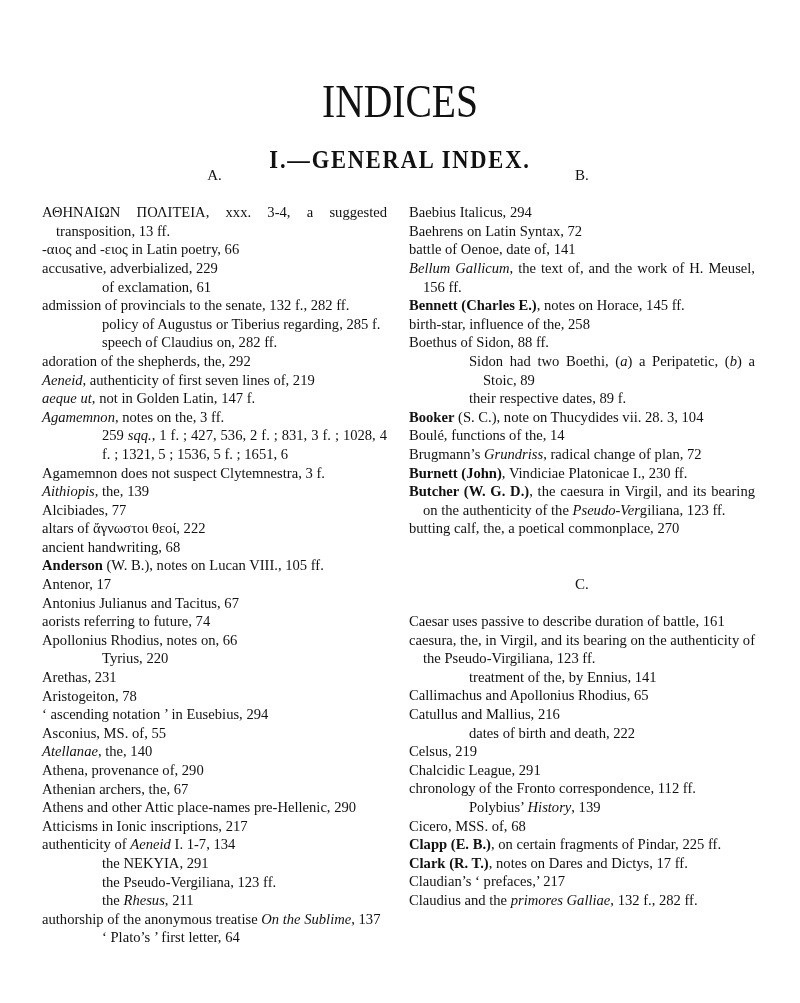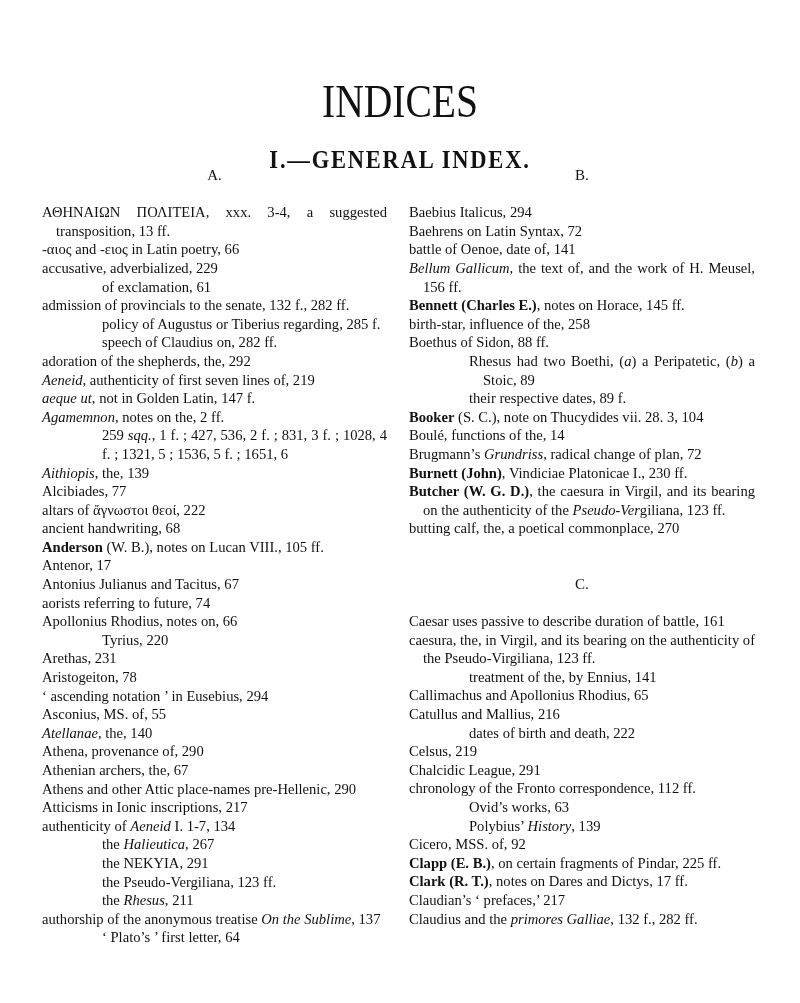--- a/index.html
+++ b/index.html
@@ -49,82 +49,81 @@
       <div class="entry"><span>ΑΘΗΝΑΙΩΝ ΠΟΛΙΤΕΙΑ, xxx. 3-4, a suggested transposition, 13 ff.</span></div>
       <div class="entry"><span class="gk">-αιος</span><span> and </span><span class="gk">-ειος</span><span> in Latin poetry, 66</span></div>
       <div class="entry"><span>accusative, adverbialized, 229</span></div>
       <div class="entry sub"><span>of exclamation, 61</span></div>
       <div class="entry"><span>admission of provincials to the senate, 132 f., 282 ff.</span></div>
       <div class="entry sub"><span>policy of Augustus or Tiberius regarding, 285 f.</span></div>
       <div class="entry sub"><span>speech of Claudius on, 282 ff.</span></div>
       <div class="entry"><span>adoration of the shepherds, the, 292</span></div>
       <div class="entry"><span class="i">Aeneid</span><span>, authenticity of first seven lines of, 219</span></div>
       <div class="entry"><span class="i">aeque ut</span><span>, not in Golden Latin, 147 f.</span></div>
-      <div class="entry"><span class="i">Agamemnon</span><span>, notes on the, 2 ff.</span></div>
+      <div class="entry"><span class="i">Agamemnon</span><span>, notes on the, 3 ff.</span></div>
       <div class="entry cont"><span>259 </span><span class="i">sqq.</span><span>, 1 f. ; 427, 536, 2 f. ; 831, 3 f. ; 1028, 4 f. ; 1321, 5 ; 1536, 5 f. ; 1651, 6</span></div>
+      <div class="entry"><span>Agamemnon does not suspect Clytemnestra, 3 f.</span></div>
       <div class="entry"><span class="i">Aithiopis</span><span>, the, 139</span></div>
       <div class="entry"><span>Alcibiades, 77</span></div>
       <div class="entry"><span>altars of </span><span class="gk">ἄγνωστοι θεοί</span><span>, 222</span></div>
       <div class="entry"><span>ancient handwriting, 68</span></div>
       <div class="entry"><span class="b">Anderson</span><span> (W. B.), notes on Lucan VIII., 105 ff.</span></div>
       <div class="entry"><span>Antenor, 17</span></div>
       <div class="entry"><span>Antonius Julianus and Tacitus, 67</span></div>
       <div class="entry"><span>aorists referring to future, 74</span></div>
       <div class="entry"><span>Apollonius Rhodius, notes on, 66</span></div>
       <div class="entry sub"><span>Tyrius, 220</span></div>
       <div class="entry"><span>Arethas, 231</span></div>
       <div class="entry"><span>Aristogeiton, 78</span></div>
       <div class="entry"><span>‘ ascending notation ’ in Eusebius, 294</span></div>
       <div class="entry"><span>Asconius, MS. of, 55</span></div>
       <div class="entry"><span class="i">Atellanae</span><span>, the, 140</span></div>
       <div class="entry"><span>Athena, provenance of, 290</span></div>
       <div class="entry"><span>Athenian archers, the, 67</span></div>
       <div class="entry"><span>Athens and other Attic place-names pre-Hellenic, 290</span></div>
       <div class="entry"><span>Atticisms in Ionic inscriptions, 217</span></div>
       <div class="entry"><span>authenticity of </span><span class="i">Aeneid</span><span> I. 1-7, 134</span></div>
-      <div class="entry sub"><span>the </span><span class="i">Halieutica</span><span>, 267</span></div>
       <div class="entry sub"><span>the ΝΕΚΥΙΑ, 291</span></div>
       <div class="entry sub"><span>the Pseudo-Vergiliana, 123 ff.</span></div>
       <div class="entry sub"><span>the </span><span class="i">Rhesus</span><span>, 211</span></div>
       <div class="entry"><span>authorship of the anonymous treatise </span><span class="i">On the Sublime</span><span>, 137</span></div>
       <div class="entry sub"><span>‘ Plato’s ’ first letter, 64</span></div>
     </div>
 </div>
 
 <div class="col right">
   <div class="letter">B.</div>
   <div>
       <div class="entry"><span>Baebius Italicus, 294</span></div>
       <div class="entry"><span>Baehrens on Latin Syntax, 72</span></div>
       <div class="entry"><span>battle of Oenoe, date of, 141</span></div>
       <div class="entry"><span class="i">Bellum Gallicum</span><span>, the text of, and the work of H. Meusel, 156 ff.</span></div>
       <div class="entry"><span class="b">Bennett</span><span class="b"> (Charles E.)</span><span>, notes on Horace, 145 ff.</span></div>
       <div class="entry"><span>birth-star, influence of the, 258</span></div>
       <div class="entry"><span>Boethus of Sidon, 88 ff.</span></div>
-      <div class="entry sub"><span>Rhesus had two Boethi, (</span><span class="i">a</span><span>) a Peripatetic, (</span><span class="i">b</span><span>) a Stoic, 89</span></div>
+      <div class="entry sub"><span>Sidon had two Boethi, (</span><span class="i">a</span><span>) a Peripatetic, (</span><span class="i">b</span><span>) a Stoic, 89</span></div>
       <div class="entry sub"><span>their respective dates, 89 f.</span></div>
       <div class="entry"><span class="b">Booker</span><span> (S. C.), note on Thucydides vii. 28. 3, 104</span></div>
       <div class="entry"><span>Boulé, functions of the, 14</span></div>
       <div class="entry"><span>Brugmann’s </span><span class="i">Grundriss</span><span>, radical change of plan, 72</span></div>
       <div class="entry"><span class="b">Burnett</span><span class="b"> (John)</span><span>, Vindiciae Platonicae I., 230 ff.</span></div>
       <div class="entry"><span class="b">Butcher</span><span class="b"> (W. G. D.)</span><span>, the caesura in Virgil, and its bearing on the authenticity of the </span><span class="i">Pseudo-Ver</span><span>giliana, 123 ff.</span></div>
       <div class="entry"><span>butting calf, the, a poetical commonplace, 270</span></div>
     </div>
   <div class="letter gap">C.</div>
   <div>
       <div class="entry"><span>Caesar uses passive to describe duration of battle, 161</span></div>
       <div class="entry"><span>caesura, the, in Virgil, and its bearing on the authenticity of the Pseudo-Virgiliana, 123 ff.</span></div>
       <div class="entry sub"><span>treatment of the, by Ennius, 141</span></div>
       <div class="entry"><span>Callimachus and Apollonius Rhodius, 65</span></div>
       <div class="entry"><span>Catullus and Mallius, 216</span></div>
       <div class="entry sub"><span>dates of birth and death, 222</span></div>
       <div class="entry"><span>Celsus, 219</span></div>
       <div class="entry"><span>Chalcidic League, 291</span></div>
       <div class="entry"><span>chronology of the Fronto correspondence, 112 ff.</span></div>
-      <div class="entry sub"><span>Ovid’s works, 63</span></div>
       <div class="entry sub"><span>Polybius’ </span><span class="i">History</span><span>, 139</span></div>
-      <div class="entry"><span>Cicero, MSS. of, 92</span></div>
+      <div class="entry"><span>Cicero, MSS. of, 68</span></div>
       <div class="entry"><span class="b">Clapp</span><span class="b"> (E. B.)</span><span>, on certain fragments of Pindar, 225 ff.</span></div>
       <div class="entry"><span class="b">Clark</span><span class="b"> (R. T.)</span><span>, notes on Dares and Dictys, 17 ff.</span></div>
       <div class="entry"><span>Claudian’s ‘ prefaces,’ 217</span></div>
       <div class="entry"><span>Claudius and the </span><span class="i">primores Galliae</span><span>, 132 f., 282 ff.</span></div>
     </div>
 </div>
 
 </body></html>

